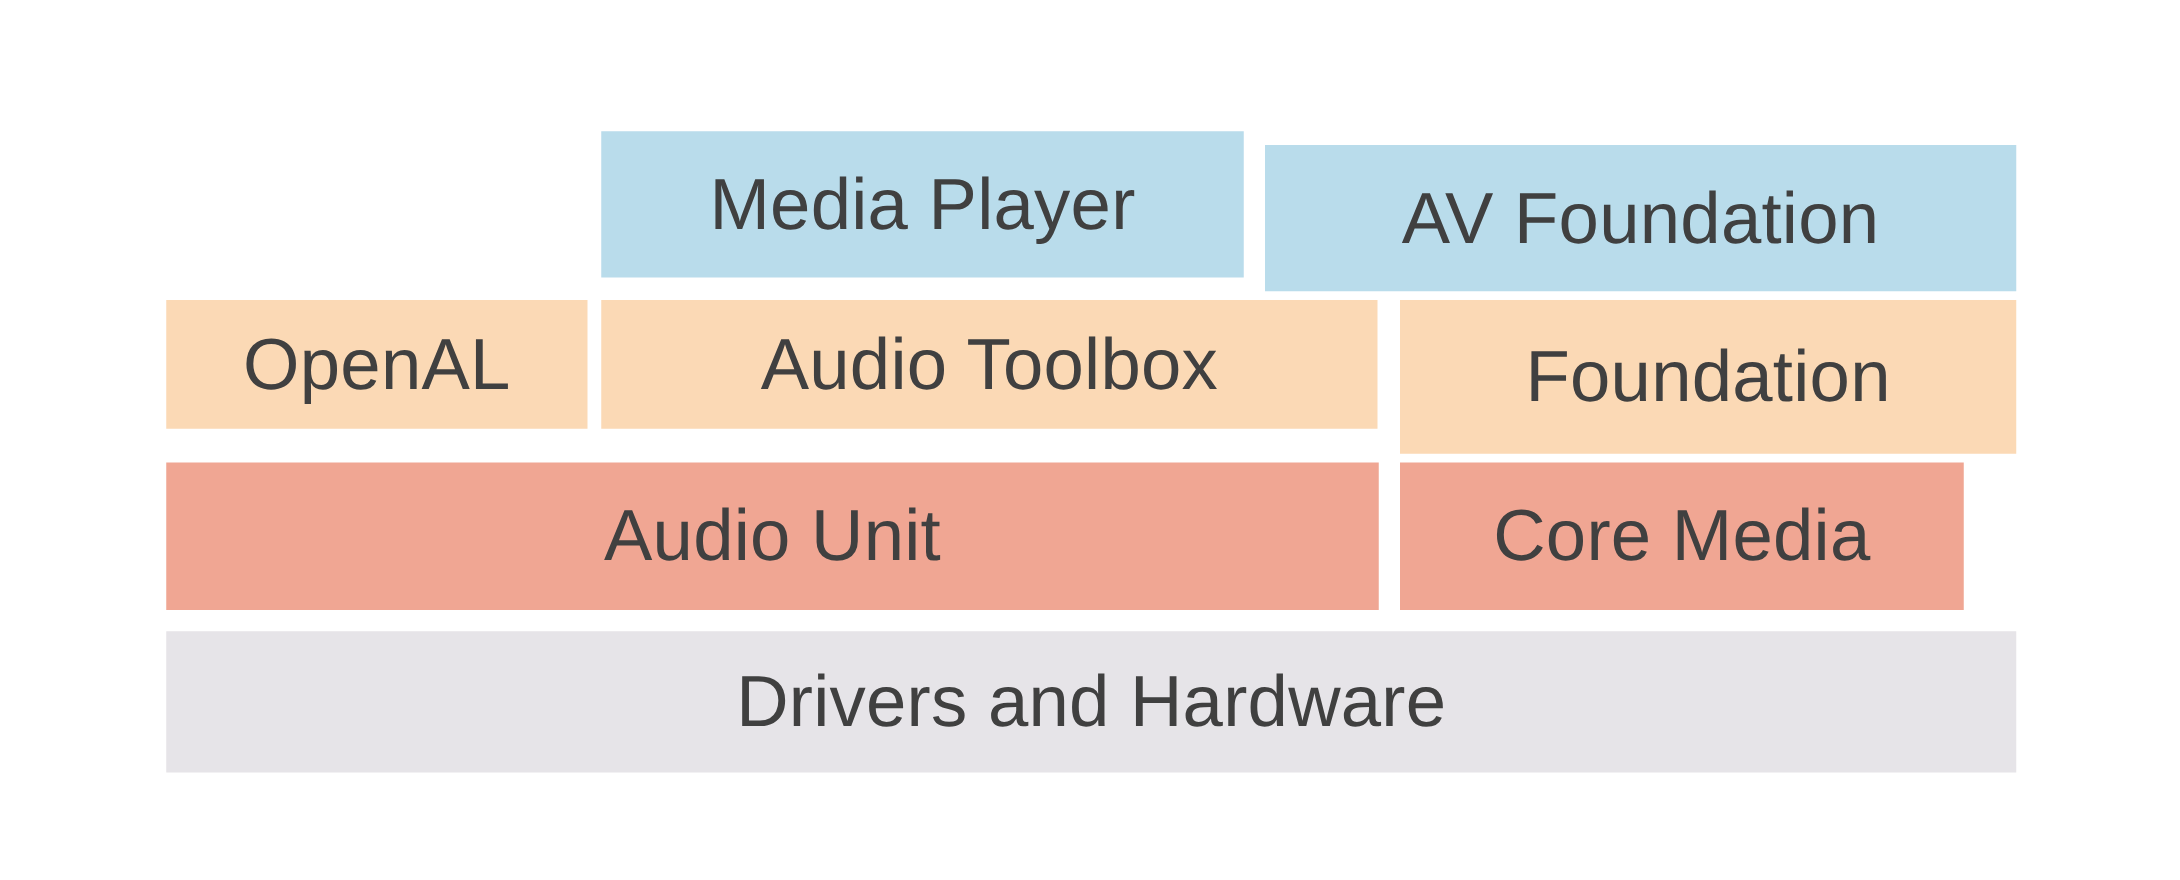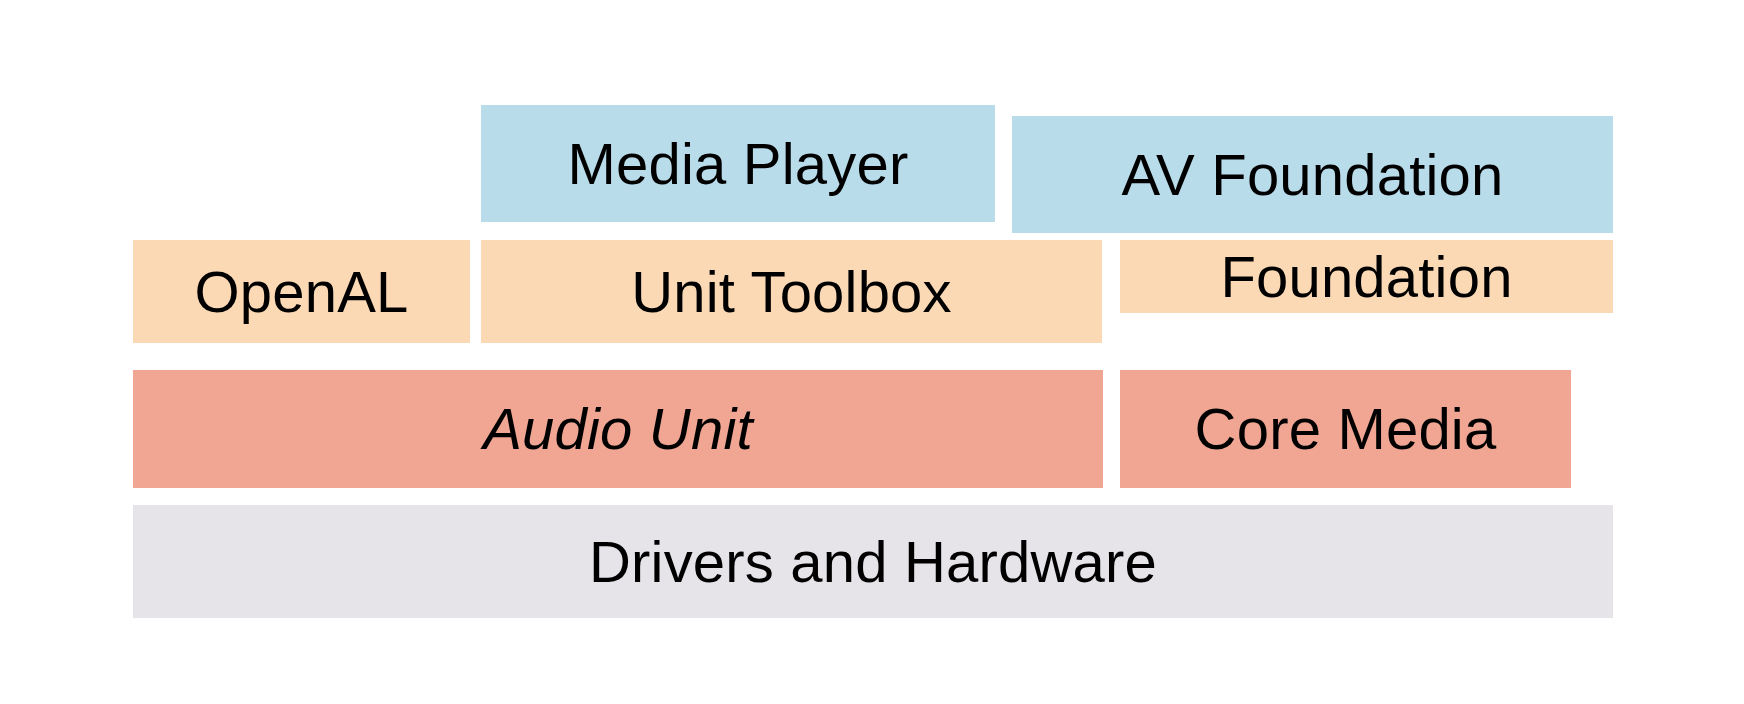--- a/index.html
+++ b/index.html
@@ -32,38 +32,38 @@
     color: #111111;
     font-weight: 400;
     letter-spacing: 0.2px;
     white-space: nowrap;
     line-height: 1;
     user-select: none;
   }
   .block-label {
     display: block;
     font-size: 58px;
-    color: #000000;
+    color: #404040;
     line-height: 1;
   }
 
   
   .row-apps .block { background: #b9dceb; }
   .blk-media-player   { left: 481px;  top: 105px; width: 514px;  height: 117px; }
   .blk-av-foundation  { left: 1012px; top: 116px; width: 601px;  height: 117px; }
 
   
   .row-services .block { background: #fbd9b5; }
   .blk-openal         { left: 133px;  top: 240px; width: 337px;  height: 103px; }
   .blk-audio-toolbox  { left: 481px;  top: 240px; width: 621px;  height: 103px; }
-  .blk-foundation     { left: 1120px; top: 240px; width: 493px;  height: 73px; }
+  .blk-foundation     { left: 1120px; top: 240px; width: 493px;  height: 123px; }
 
   
   .row-engines .block { background: #f0a693; }
-  .blk-audio-unit     { left: 133px;  top: 370px; width: 970px;  height: 118px; font-style: italic; }
+  .blk-audio-unit     { left: 133px;  top: 370px; width: 970px;  height: 118px; }
   .blk-core-media     { left: 1120px; top: 370px; width: 451px;  height: 118px; }
 
   
   .row-hardware .block { background: #e6e4e8; }
   .blk-drivers        { left: 133px;  top: 505px; width: 1480px; height: 113px; }
 </style>
 </head>
 <body>
 
 <div id="stage">
@@ -75,21 +75,21 @@
     <div class="block blk-av-foundation">
       <span class="block-label">AV Foundation</span>
     </div>
   </div>
 
   <div class="layer-row row-services">
     <div class="block blk-openal">
       <span class="block-label">OpenAL</span>
     </div>
     <div class="block blk-audio-toolbox">
-      <span class="block-label">Unit Toolbox</span>
+      <span class="block-label">Audio Toolbox</span>
     </div>
     <div class="block blk-foundation">
       <span class="block-label">Foundation</span>
     </div>
   </div>
 
   <div class="layer-row row-engines">
     <div class="block blk-audio-unit">
       <span class="block-label">Audio Unit</span>
     </div>

